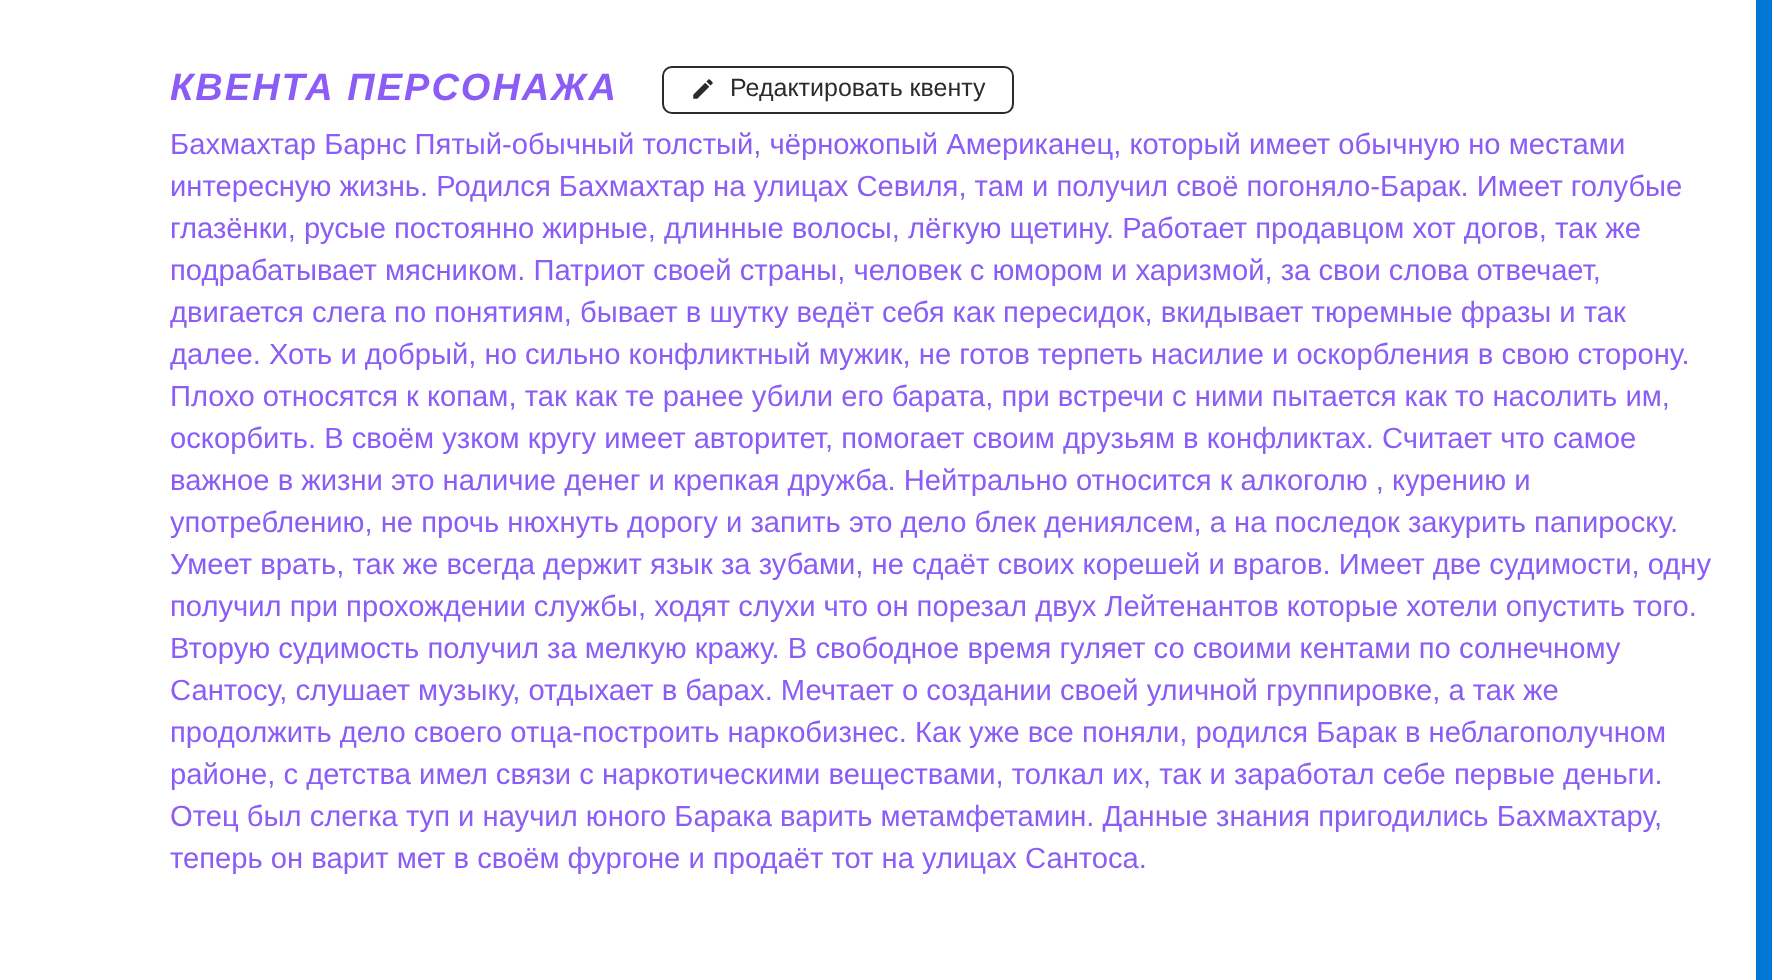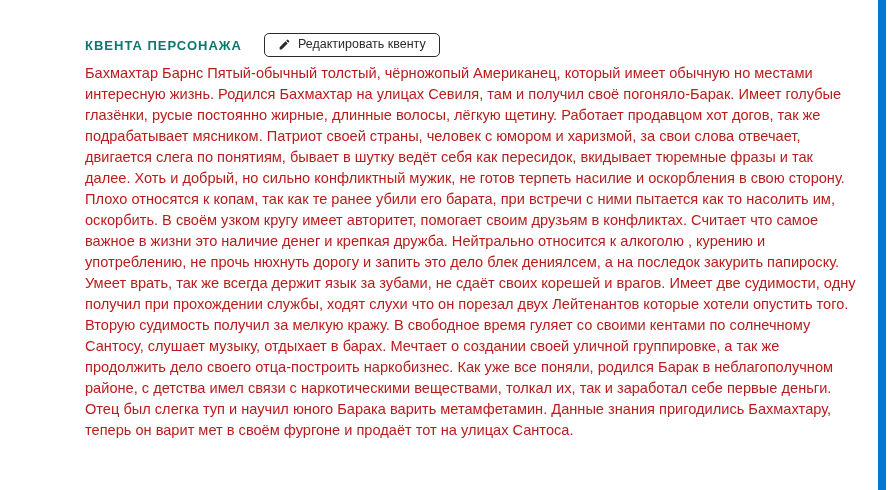--- a/index.html
+++ b/index.html
@@ -17,25 +17,26 @@
   }
   .header-row {
     position: absolute;
     left: 85px;
     top: 33px;
     display: flex;
     align-items: center;
     gap: 22px;
   }
   .page-title {
-    font-size: 13px;
+    font-size: 19px;
     font-weight: 700;
     letter-spacing: 1px;
-    color: #0f766e;
+    color: #8b5cf6;
     white-space: nowrap;
+    font-style: italic;
   }
   .edit-btn {
     display: inline-flex;
     align-items: center;
     gap: 7px;
     padding: 4px 13px 5px 13px;
     background: #ffffff;
     border: 1px solid #2b2b2b;
     border-radius: 5px;
     font-family: "Liberation Sans", sans-serif;
@@ -53,21 +54,21 @@
     display: inline-block;
   }
   .quest-text {
     position: absolute;
     left: 85px;
     top: 63px;
     width: 776px;
     margin: 0;
     font-size: 14.6px;
     line-height: 21px;
-    color: #b91c1c;
+    color: #8b5cf6;
     text-align: left;
   }
   .scrollbar-track {
     position: absolute;
     right: 0;
     top: 0;
     width: 11px;
     height: 490px;
     background: #ffffff;
   }

